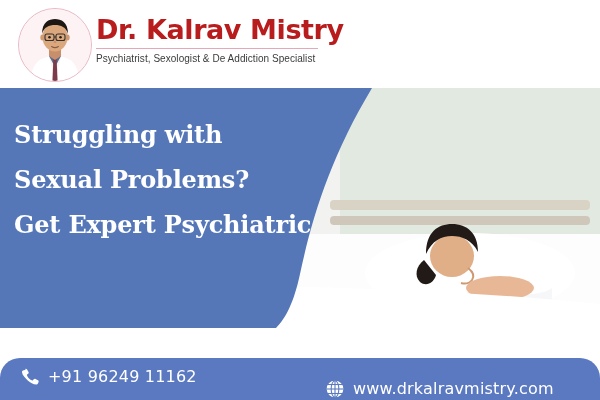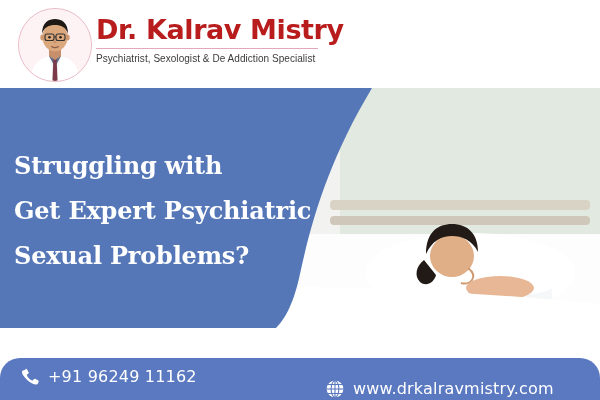--- a/index.html
+++ b/index.html
@@ -102,21 +102,20 @@
     height: 240px;
   }
   .blue-panel svg { display: block; width: 100%; height: 100%; }
 
   .headline {
     position: absolute;
     left: 14px;
     top: 24px;
     width: 300px;
     z-index: 12;
-    margin-top: 31px;
   }
   .headline-line {
     font-family: "DejaVu Serif", serif;
     font-weight: bold;
     font-size: 24px;
     line-height: 45px;
     color: #ffffff;
     white-space: nowrap;
     letter-spacing: -0.2px;
   }
@@ -285,22 +284,22 @@
     </div>
 
     <div class="blue-panel">
       <svg viewBox="0 0 390 240" preserveAspectRatio="none" aria-hidden="true">
         <path d="M0 0 L372 0 C330 70 312 130 300 186 C294 214 286 230 276 240 L0 240 Z" fill="#5577b8"></path>
       </svg>
     </div>
 
     <div class="headline">
       <div class="headline-line">Struggling with</div>
+      <div class="headline-line">Sexual Problems?</div>
       <div class="headline-line">Get Expert Psychiatric</div>
-      <div class="headline-line">Sexual Problems?</div>
     </div>
 
   </div>
 
   <div class="gap-strip"></div>
 
   <div class="footer">
 
     <div class="contact contact-phone">
       <span class="contact-icon">

